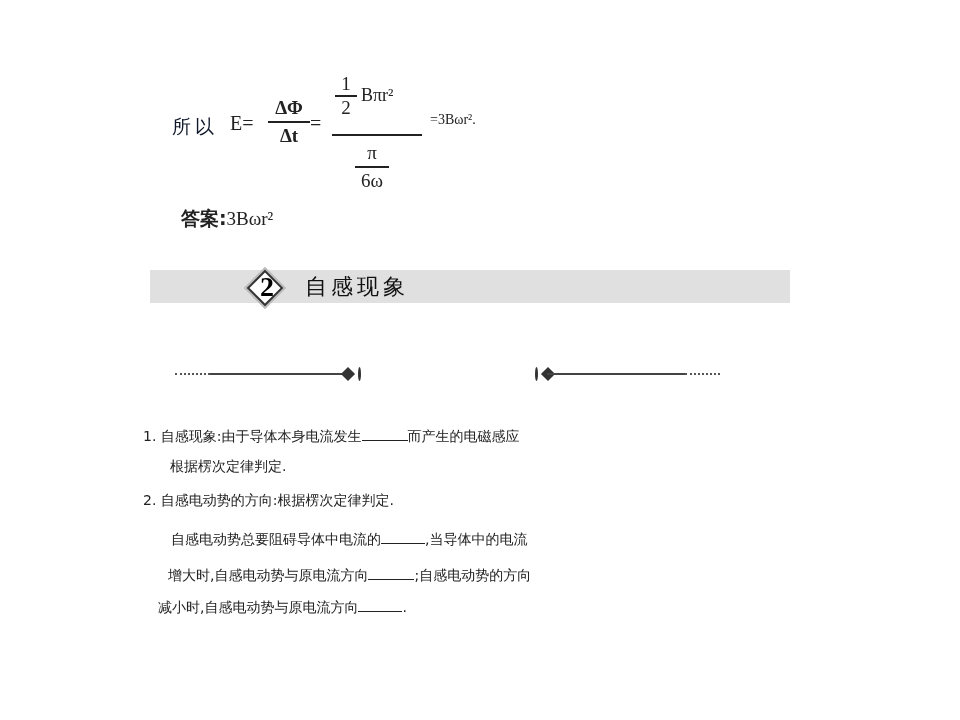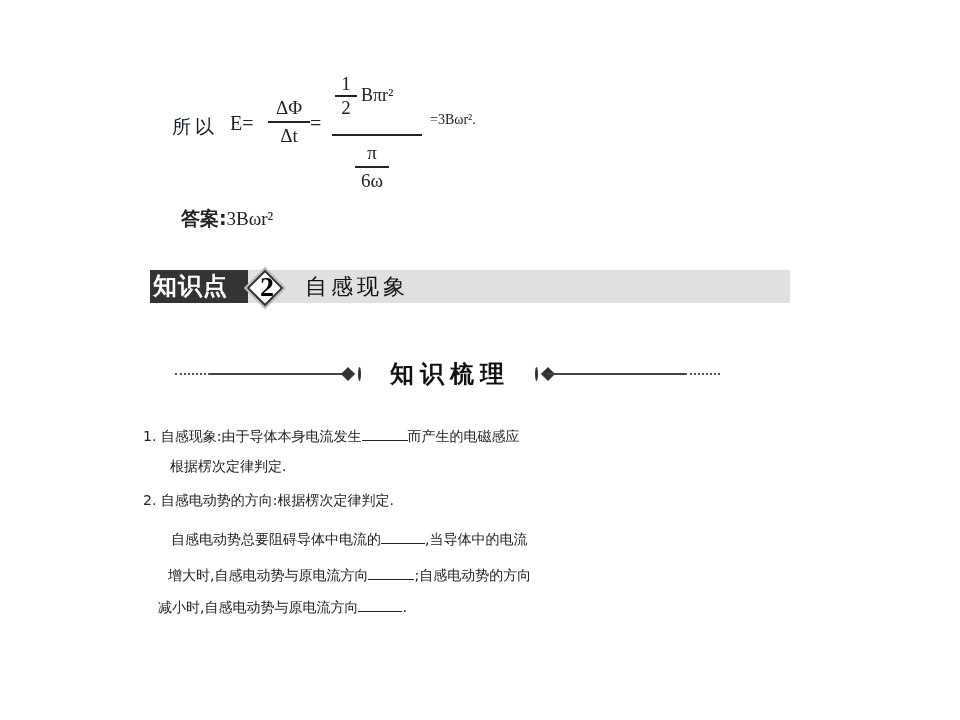--- a/index.html
+++ b/index.html
@@ -8,21 +8,21 @@
     .abs { position:absolute; }
     .serif { font-family:"Liberation Serif", "DejaVu Serif", serif; }
 
     
     #formula { left:172px; top:74px; height:110px; width:380px; }
     .f-prefix { position:absolute; left:0; top:40px; font-size:19px; color:#0f172a; letter-spacing:4px; }
     .f-E { position:absolute; left:58px; top:38px; font-size:20px; }
     .frac { position:absolute; text-align:center; }
     .frac .num, .frac .den { display:block; font-size:19px; line-height:22px; }
     .frac .bar { display:block; height:1.5px; background:#222; margin:2px 0; }
-    #frac1 { left:96px; top:23px; width:42px; }
+    #frac1 { left:96px; top:23px; width:42px;font-weight:bold; }
     .f-eq2 { position:absolute; left:138px; top:38px; font-size:20px; }
     #big-num { position:absolute; left:163px; top:0; width:90px; height:46px; }
     #half { position:absolute; left:0; top:0; width:22px; text-align:center; }
     #half .num, #half .den { font-size:19px; line-height:20px; display:block; }
     #half .bar { display:block; height:1.5px; background:#222; margin:1px 0; }
     #bpir { position:absolute; left:26px; top:11px; font-size:18px; }
     #big-bar { position:absolute; left:160px; top:60px; width:90px; height:1.5px; background:#222; }
     #frac-pi { left:183px; top:68px; width:34px; }
     .f-result { position:absolute; left:258px; top:38px; font-size:14px; }
 
@@ -80,32 +80,30 @@
     <span class="den">6ω</span>
   </span>
   <span class="f-result">=3Bωr².</span>
 </div>
 
 <div id="answer" class="abs">
   <span class="label">答案:</span><span class="serif">3Bωr²</span>
 </div>
 
 <div id="banner" class="abs">
-  <div id="banner-dark">知识点</div>
   <div id="diamond"></div>
   <div id="diamond-num">2</div>
   <div id="banner-title">自感现象</div>
 </div>
 
 <div id="kh" class="abs">
   <span class="dots" style="left:0;"></span>
   <span class="line" style="left:35px; width:140px;"></span>
   <span class="dmd" style="left:168px;"></span>
   <span class="tick" style="left:183px;"></span>
-  <span id="kh-title">知识梳理</span>
   <span class="tick" style="left:360px;"></span>
   <span class="dmd" style="left:368px;"></span>
   <span class="line" style="left:372px; width:138px;"></span>
   <span class="dots" style="left:510px;"></span>
 </div>
 
 <div class="para" style="left:143px; top:420px;">
   <span>1. 自感现象:由于导体本身电流发生</span><span class="blank" style="width:46px;"></span><span>而产生的电磁感应</span>
 </div>
 <div class="para" style="left:170px; top:454px;">根据楞次定律判定.</div>

